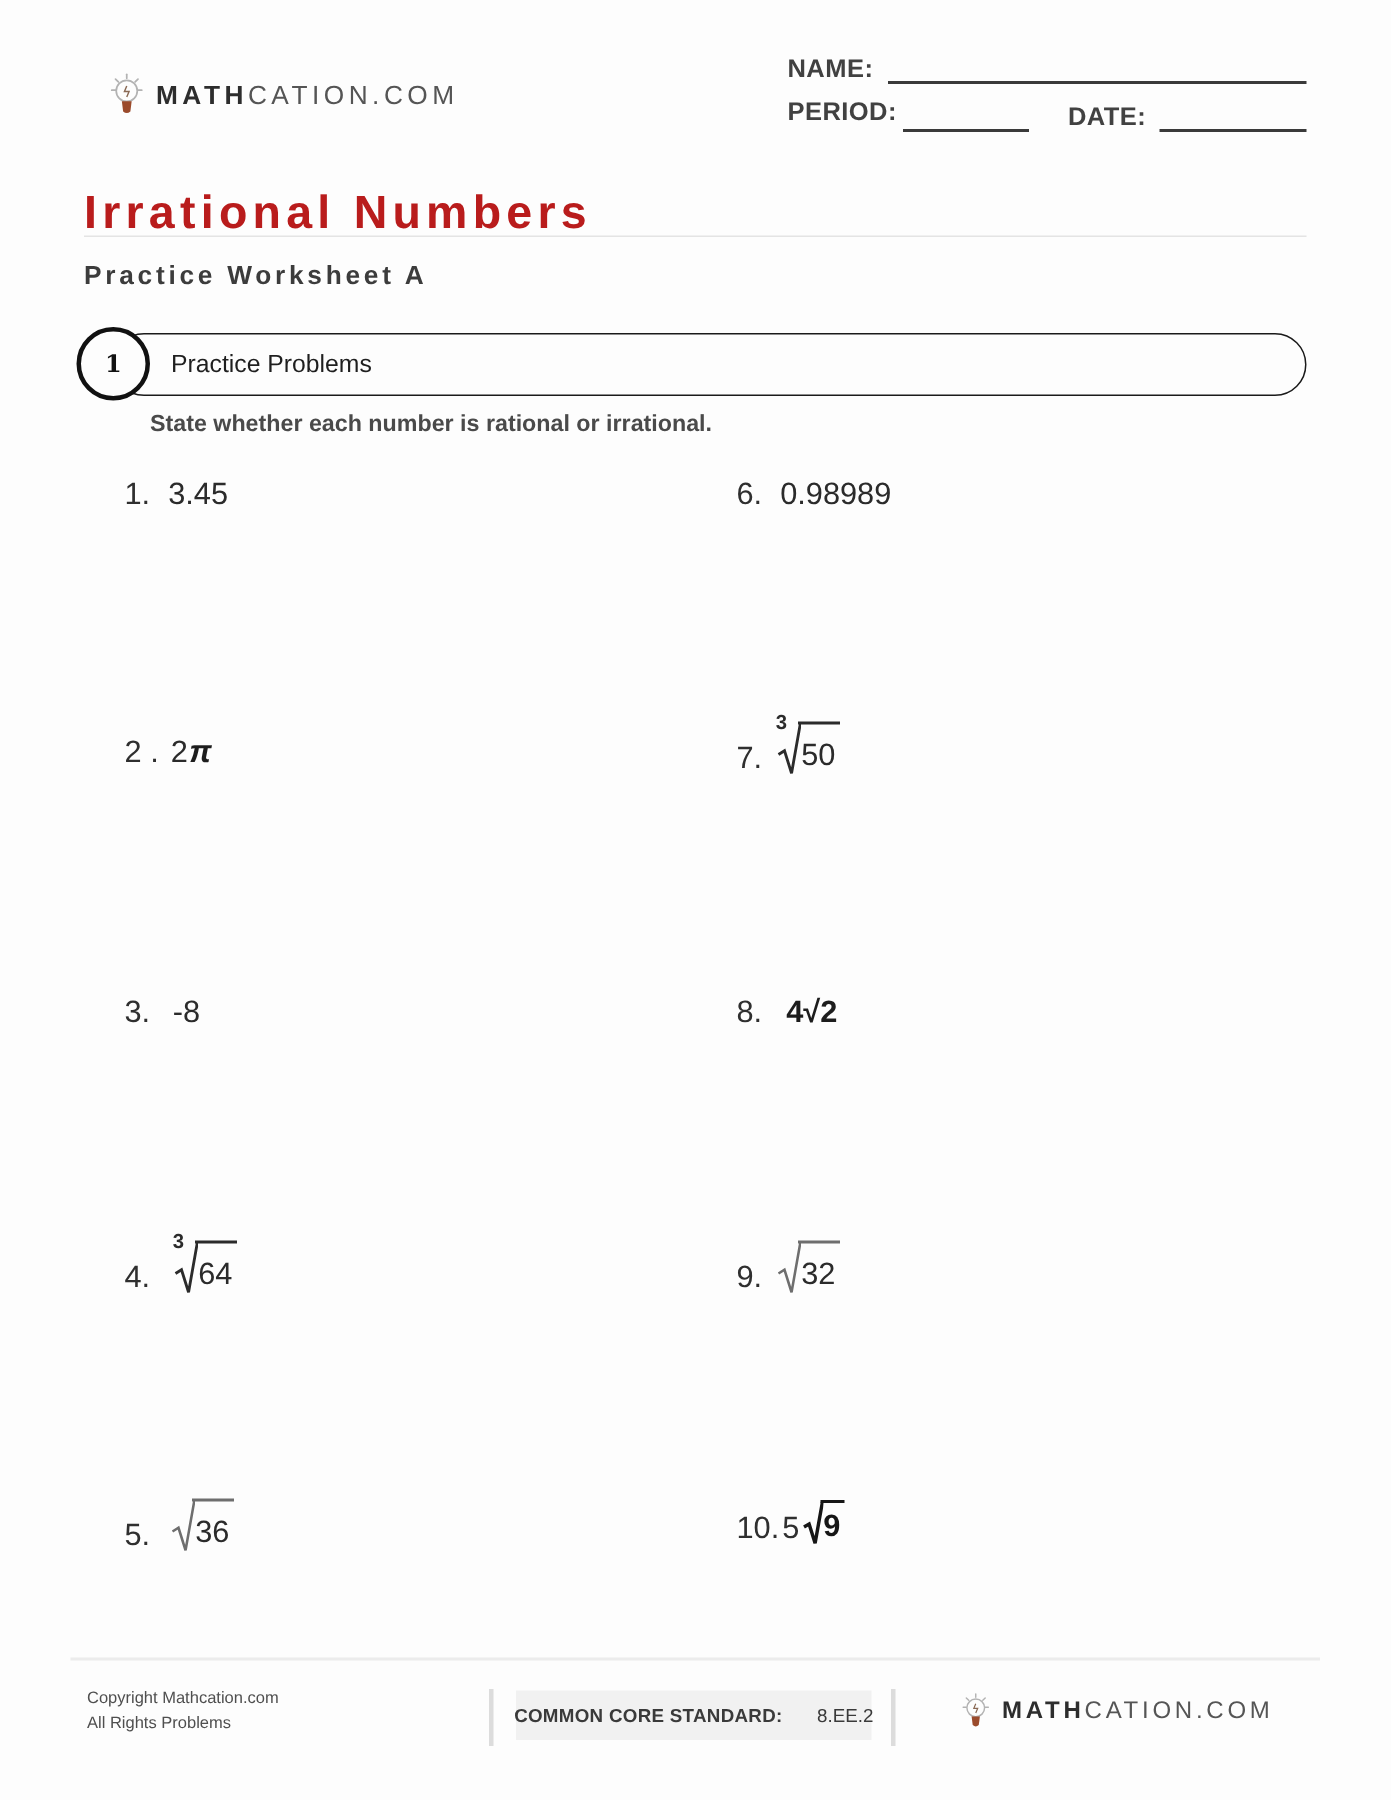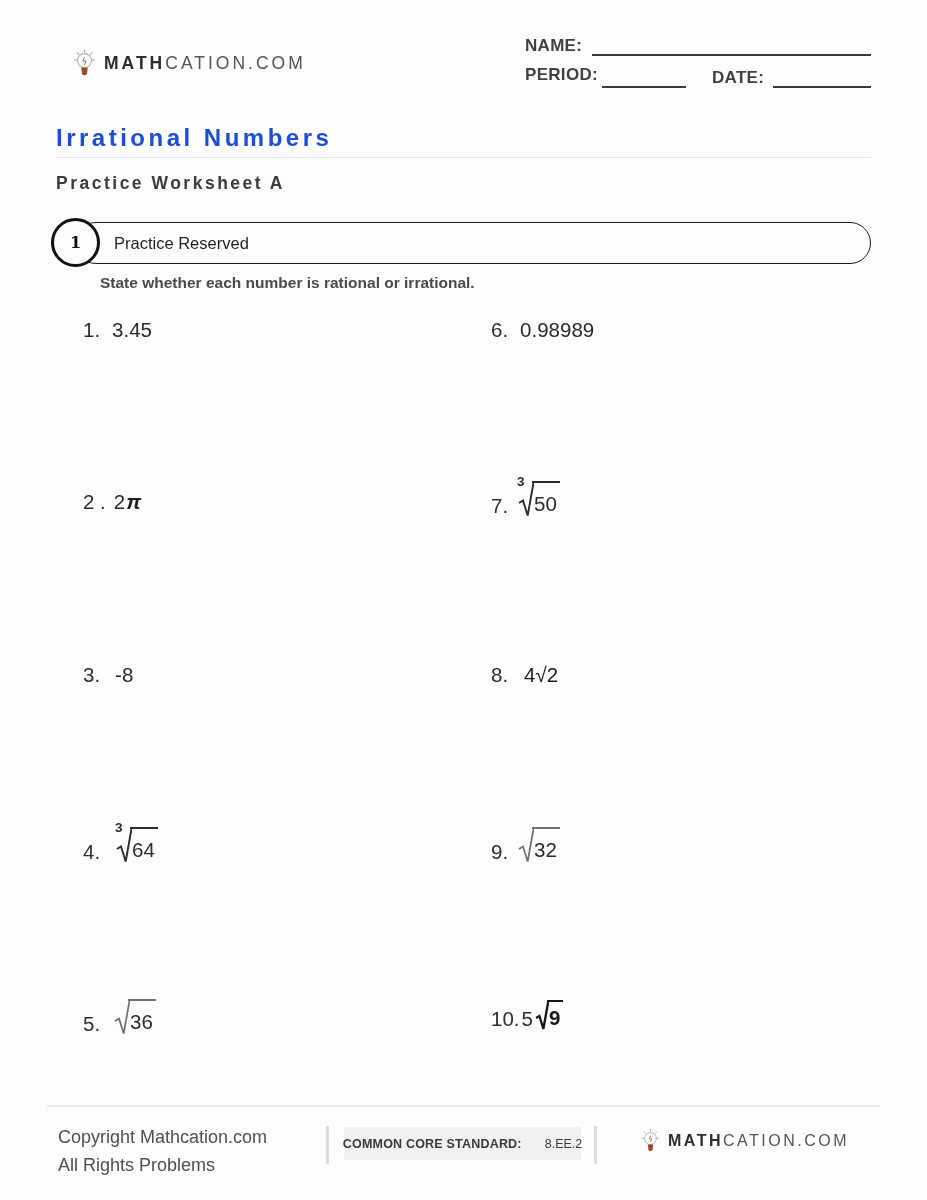--- a/index.html
+++ b/index.html
@@ -19,21 +19,21 @@
   .logo-text { letter-spacing:3px; font-size:17.5px; color:#555; font-weight:300; white-space:nowrap; }
   .logo-text b { font-weight:800; color:#2d2d2d; }
   .footer-logo .bulb { width:21px; height:26px; }
   .footer-logo .logo-text { font-size:16px; letter-spacing:2.5px; }
 
   
   .field-label { font-weight:700; font-size:17px; color:#414141; letter-spacing:0.3px; }
   .blank-line { border-bottom:2px solid #3a3a3a; }
 
   
-  .page-title { font-size:24px; font-weight:800; letter-spacing:3.5px; color:#1d4ed8; }
+  .page-title { font-size:31px; font-weight:800; letter-spacing:3.5px; color:#b91c1c; }
   .rule { height:1px; background:#e4e4e4; }
   .sub-title { font-size:17.5px; font-weight:800; letter-spacing:2.5px; color:#3c3c3c; }
 
   
   .section-box {
     left:75px; top:222px; width:796px; height:42px;
     border:1.7px solid #1a1a1a; border-radius:21px;
     display:flex; align-items:center; padding-left:38px;
     background:#fdfdfd;
   }
@@ -44,21 +44,21 @@
     display:flex; align-items:center; justify-content:center;
     font-family:"DejaVu Serif",serif; font-weight:700; font-size:16px; color:#111;
     z-index:2;
   }
   .instruction { font-size:15.5px; font-weight:700; color:#4a4a4a; }
 
   
   .problem { display:flex; align-items:baseline; font-size:20.5px; color:#2f2f2f; }
   .plabel { margin-right:12px; }
   .pval { color:#2b2b2b; }
-  .pval.bold { font-weight:400; color:#1d1d1d; }
+  .pval.bold { font-weight:700; color:#1d1d1d; }
   .pi { font-weight:700; font-style:italic; font-size:21px; color:#1d1d1d; margin-left:1px; }
 
   
   .radical { position:relative; display:inline-flex; align-items:flex-start; }
   .radical .idx {
     position:absolute; top:-7px; left:-1px;
     font-size:13.5px; font-weight:600; color:#2b2b2b;
   }
   .surd-svg { display:block; }
   .radicand {
@@ -67,21 +67,21 @@
     margin-left:-2px; padding:10px 3px 0 2px;
   }
   .radical.small .radicand { padding-top:5px; }
   .radical.bold .radicand { font-weight:700; border-top-width:2.4px; color:#161616; border-top-color:#161616; }
   .radical.gray .surd-svg polyline { stroke:#6e6e6e; }
   .radical.gray .radicand { border-top-color:#6e6e6e; }
   .rprefix { font-size:20.5px; margin-right:2px; }
 
   
   .footer-rule { left:47px; top:1105px; width:833px; height:2px; background:#ececec; }
-  .copyright { font-size:18px; color:#4f4f4f; line-height:1.55; }
+  .copyright { font-size:11px; color:#4f4f4f; line-height:1.55; }
   .v-divider { width:3px; height:38px; background:#dcdcdc; }
   .standard-box {
     left:344px; top:1127px; width:237px; height:33px;
     background:#f1f1f1; display:flex; align-items:center; justify-content:center;
     font-size:12.5px; color:#3a3a3a; white-space:nowrap;
   }
   .standard-box .lbl { font-weight:700; letter-spacing:0.2px; }
   .standard-box .val { margin-left:23px;text-align:center; }
 </style>
 </head>
@@ -110,21 +110,21 @@
 <div class="abs blank-line" style="left:602px; top:68px; width:84px; height:20px;"></div>
 
 <span class="abs field-label" style="left:712px; top:68px;">DATE:</span>
 <div class="abs blank-line" style="left:773px; top:68px; width:98px; height:20px;"></div>
 
 <h1 class="abs page-title" style="left:56px; top:124px;">Irrational Numbers</h1>
 <div class="abs rule" style="left:56px; top:157px; width:815px;"></div>
 <h2 class="abs sub-title" style="left:56px; top:173px;">Practice Worksheet A</h2>
 
 <div class="abs section-box">
-  <span class="section-box-label">Practice Reserved</span>
+  <span class="section-box-label">Practice Problems</span>
 </div>
 <div class="abs section-num">1</div>
 
 <p class="abs instruction" style="left:100px; top:274px;">State whether each number is rational or irrational.</p>
 
 <div class="abs problem" style="left:83px; top:318px;">
   <span class="plabel">1.</span>
   <span class="pval">3.45</span>
 </div>
 

